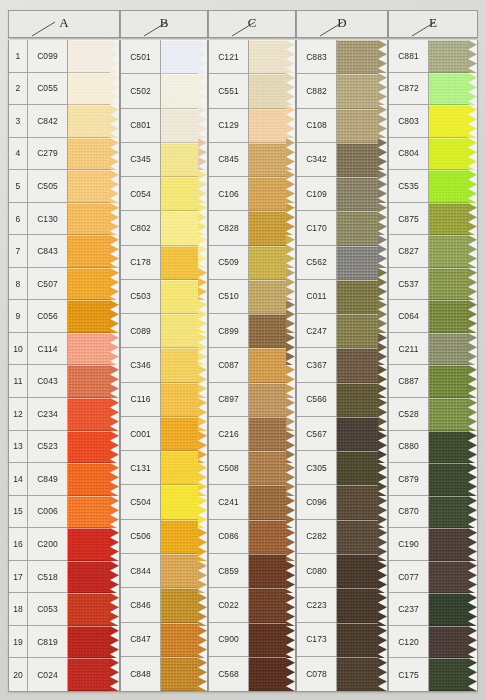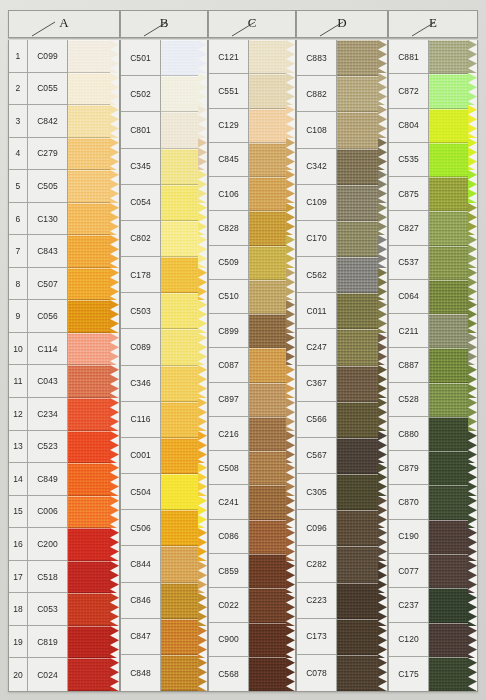--- a/index.html
+++ b/index.html
@@ -544,20 +544,28 @@
             </div>
             <div class="row">
               <div class="cell-code">C001</div>
               <div class="swatch" title="C001" style="background: rgb(237, 168, 39);">
                 <div class="weave"></div>
                 <div class="toph"></div>
                 <div class="bottomh"></div>
               </div>
             </div>
             <div class="row">
+              <div class="cell-code">C131</div>
+              <div class="swatch" title="C131" style="background: rgb(245, 207, 56);">
+                <div class="weave"></div>
+                <div class="toph"></div>
+                <div class="bottomh"></div>
+              </div>
+            </div>
+            <div class="row">
               <div class="cell-code">C504</div>
               <div class="swatch" title="C504" style="background: rgb(245, 227, 53);">
                 <div class="weave"></div>
                 <div class="toph"></div>
                 <div class="bottomh"></div>
               </div>
             </div>
             <div class="row">
               <div class="cell-code">C506</div>
               <div class="swatch" title="C506" style="background: rgb(234, 169, 29);">
@@ -1100,20 +1108,28 @@
             </div>
             <div class="row">
               <div class="cell-code">C282</div>
               <div class="swatch" title="C282" style="background: rgb(89, 75, 59);">
                 <div class="weave"></div>
                 <div class="toph"></div>
                 <div class="bottomh"></div>
               </div>
             </div>
             <div class="row">
+              <div class="cell-code">C080</div>
+              <div class="swatch" title="C080" style="background: rgb(71, 58, 44);">
+                <div class="weave"></div>
+                <div class="toph"></div>
+                <div class="bottomh"></div>
+              </div>
+            </div>
+            <div class="row">
               <div class="cell-code">C223</div>
               <div class="swatch" title="C223" style="background: rgb(71, 58, 44);">
                 <div class="weave"></div>
                 <div class="toph"></div>
                 <div class="bottomh"></div>
               </div>
             </div>
             <div class="row">
               <div class="cell-code">C173</div>
               <div class="swatch" title="C173" style="background: rgb(74, 60, 45);">
@@ -1258,20 +1274,28 @@
             </div>
             <div class="row">
               <div class="cell-code">C872</div>
               <div class="swatch" title="C872" style="background: rgb(176, 241, 132);">
                 <div class="weave"></div>
                 <div class="toph"></div>
                 <div class="bottomh"></div>
               </div>
             </div>
             <div class="row">
+              <div class="cell-code">C803</div>
+              <div class="swatch" title="C803" style="background: rgb(236, 238, 46);">
+                <div class="weave"></div>
+                <div class="toph"></div>
+                <div class="bottomh"></div>
+              </div>
+            </div>
+            <div class="row">
               <div class="cell-code">C804</div>
               <div class="swatch" title="C804" style="background: rgb(214, 238, 38);">
                 <div class="weave"></div>
                 <div class="toph"></div>
                 <div class="bottomh"></div>
               </div>
             </div>
             <div class="row">
               <div class="cell-code">C535</div>
               <div class="swatch" title="C535" style="background: rgb(163, 232, 42);">

